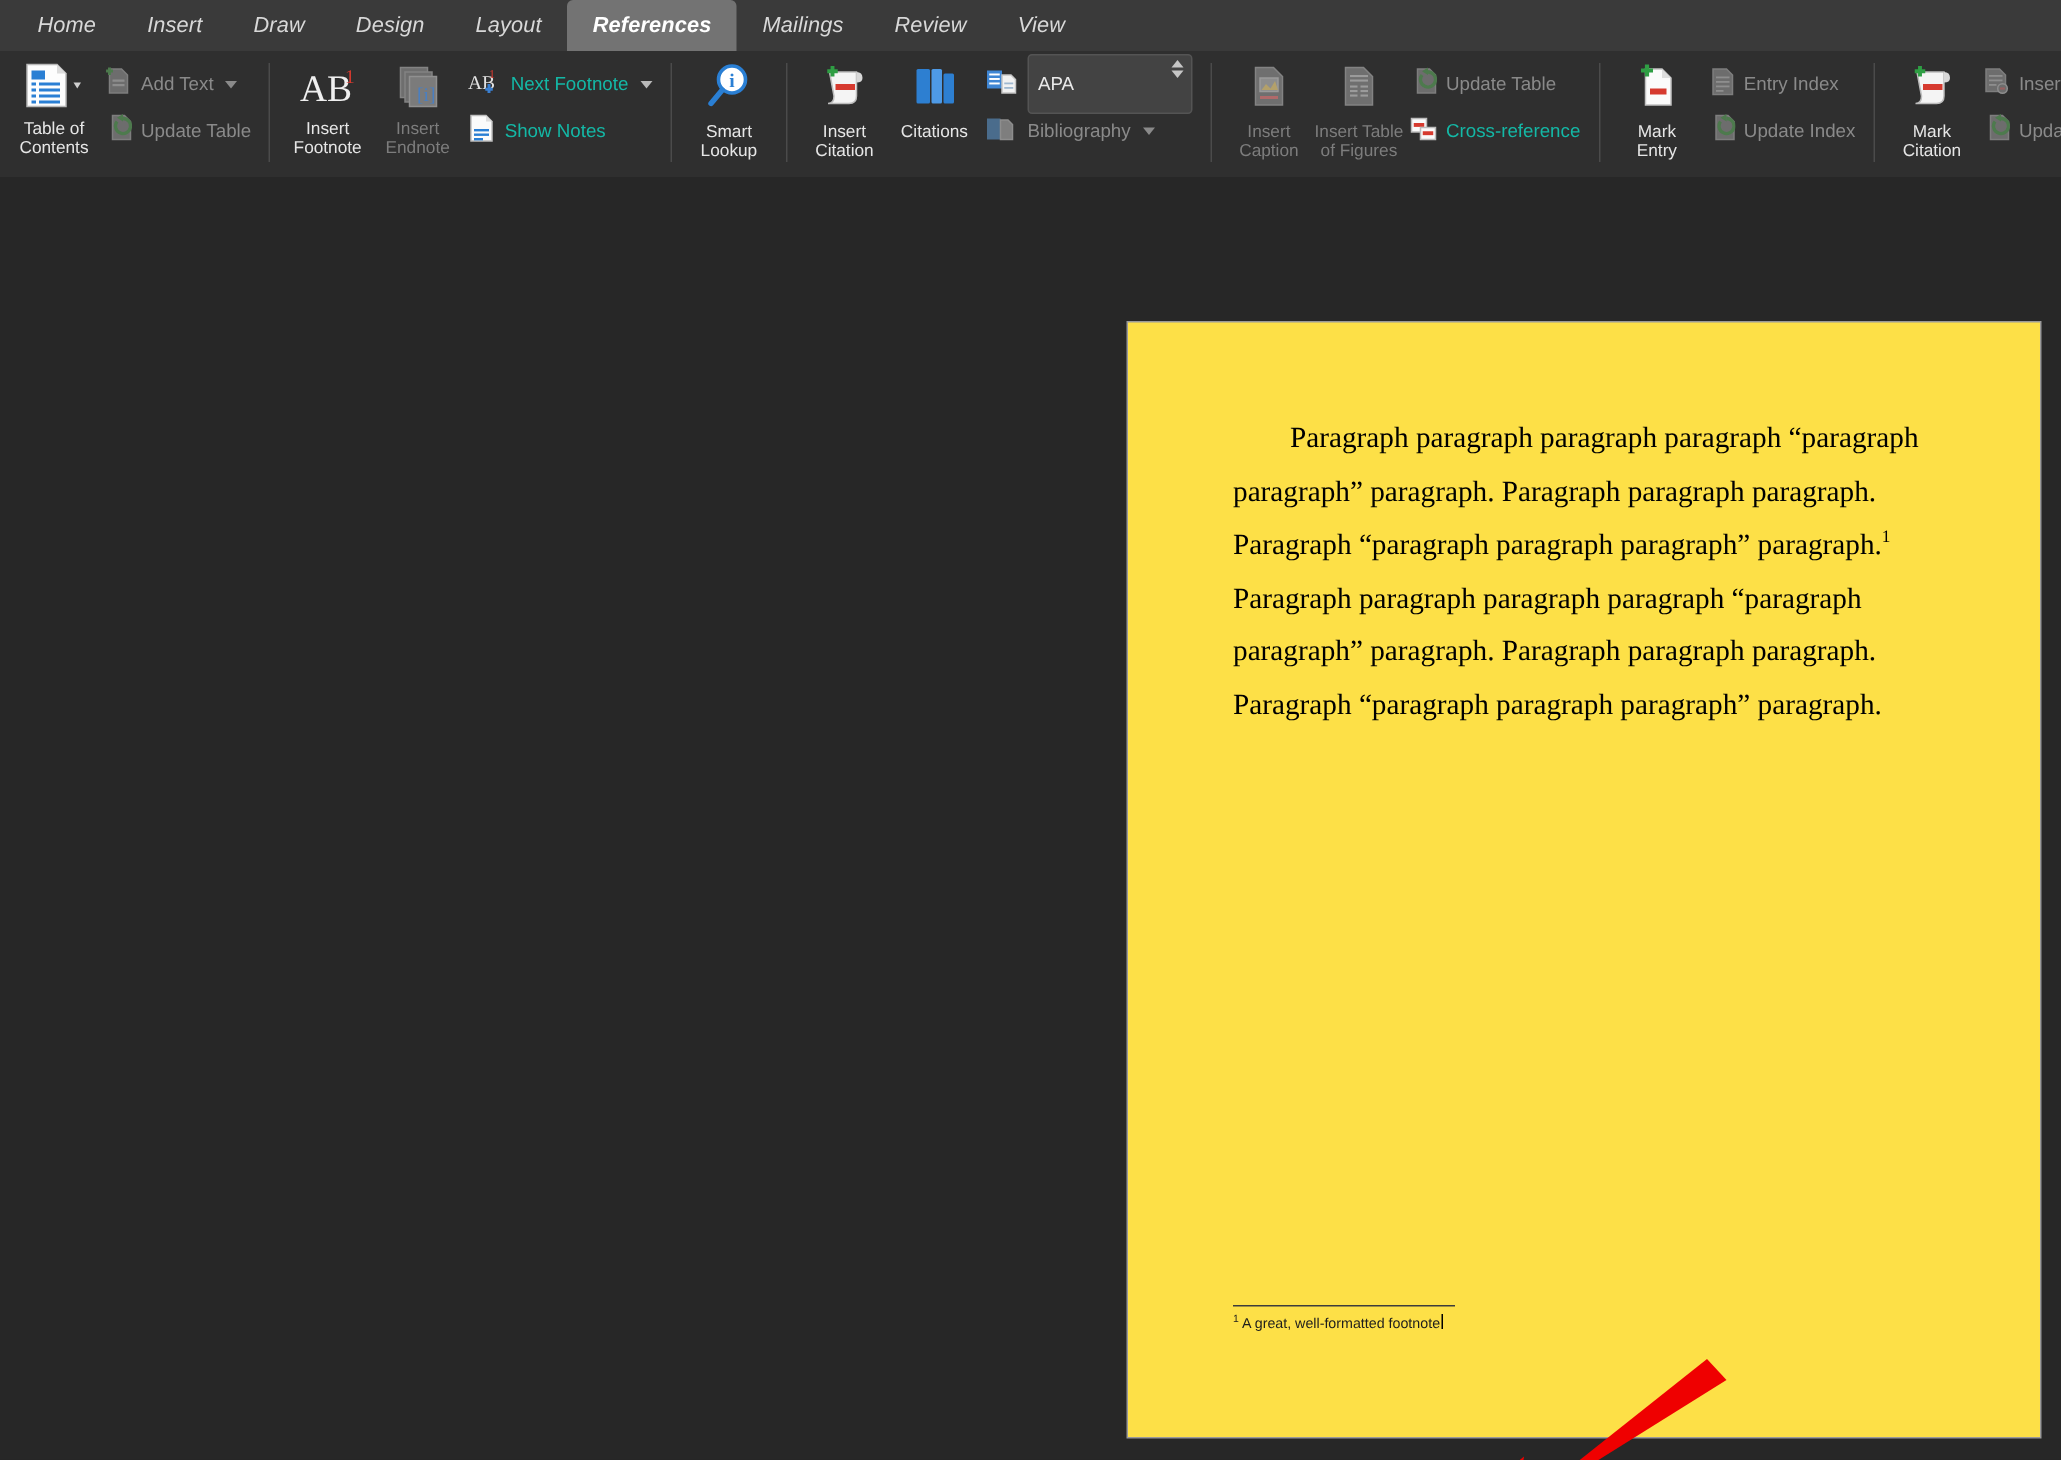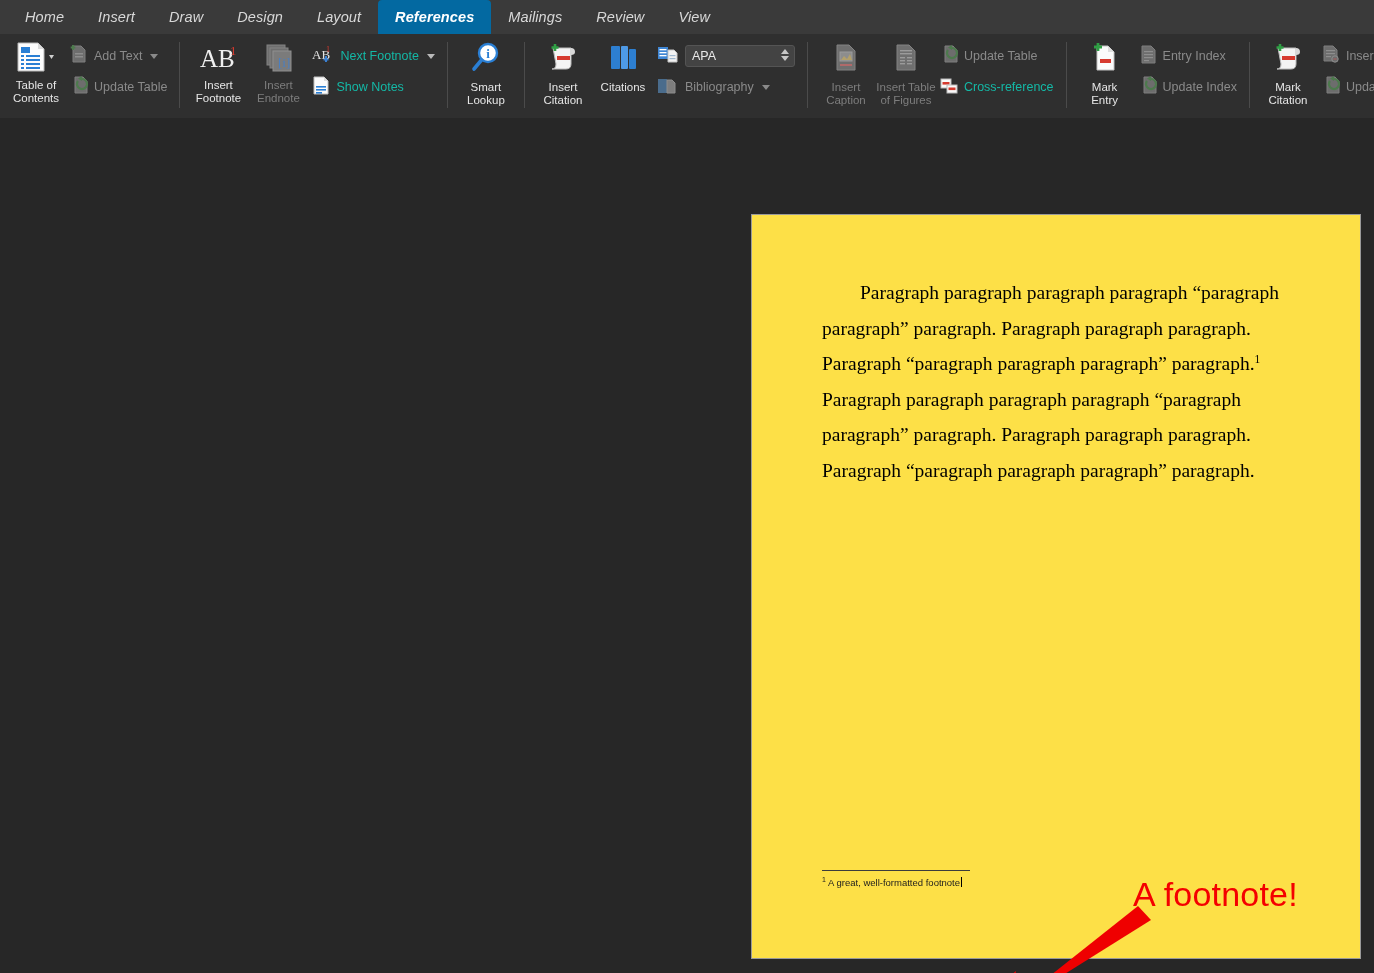--- a/index.html
+++ b/index.html
@@ -25,21 +25,21 @@
     padding: 0 17px;
     display: flex; align-items: center;
     color: #d8d8d8;
     font-size: 14.5px;
     letter-spacing: .1px;
     white-space: nowrap;
     cursor: default;
     font-style: italic;
   }
   .tab.active {
-    background: #0369a1;
+    background: #737373;
     color: #ffffff;
     font-weight: bold;
     border-top-left-radius: 4px;
     border-top-right-radius: 4px;
   }
 
   
   .ribbon {
     position: absolute; top: 34px; left: 0;
     width: 1374px; height: 84px;
@@ -98,21 +98,21 @@
     width: 0; height: 0;
     border-left: 4px solid transparent;
     border-right: 4px solid transparent;
     border-top: 5px solid #b9b9b9;
     margin-left: 2px;
   }
   .caret.dim { border-top-color: #8a8a8a; }
 
   
   .style-select {
-    width: 110px; height: 22px;
+    width: 110px; height: 40px;
     background: #434343;
     border: 1px solid #545454;
     border-radius: 3px;
     display: flex; align-items: center;
     padding: 0 6px;
     position: relative;
   }
   .style-select .val { font-size: 12.5px; color: #e9e9e9; }
   .stepper {
     position: absolute; right: 5px; top: 3px;
@@ -529,21 +529,20 @@
     <div class="doc-body">
       <p class="para"><span>Paragraph paragraph paragraph paragraph “paragraph paragraph” paragraph. Paragraph paragraph paragraph. Paragraph “paragraph paragraph paragraph” paragraph.</span><sup>1</sup><span> Paragraph paragraph paragraph paragraph “paragraph paragraph” paragraph. Paragraph paragraph paragraph. Paragraph “paragraph paragraph paragraph” paragraph.</span></p>
     </div>
 
     <div class="fn-sep"></div>
 
     <div class="footnote"><sup>1</sup><span> A great, well-formatted footnote</span><span class="caretbar"></span></div>
 
   </div>
 
-  <div class="anno-text">A footnote!</div>
 
   <svg class="anno-arrow" width="200" height="120" viewBox="0 0 200 120">
     <g fill="#ef0000">
       <path d="M183 8 L196 22 L52 112 Z"></path>
       <path d="M14 112 L61 73 L58 93 L78 96 Z"></path>
     </g>
   </svg>
 
 </div>
 

